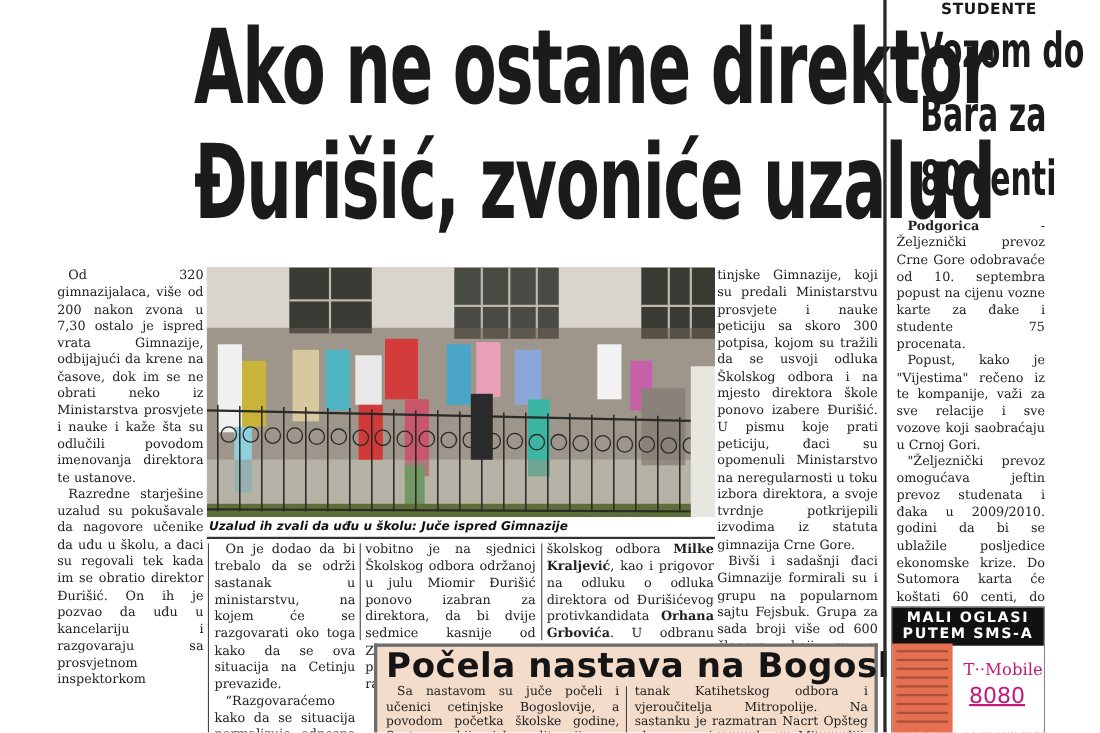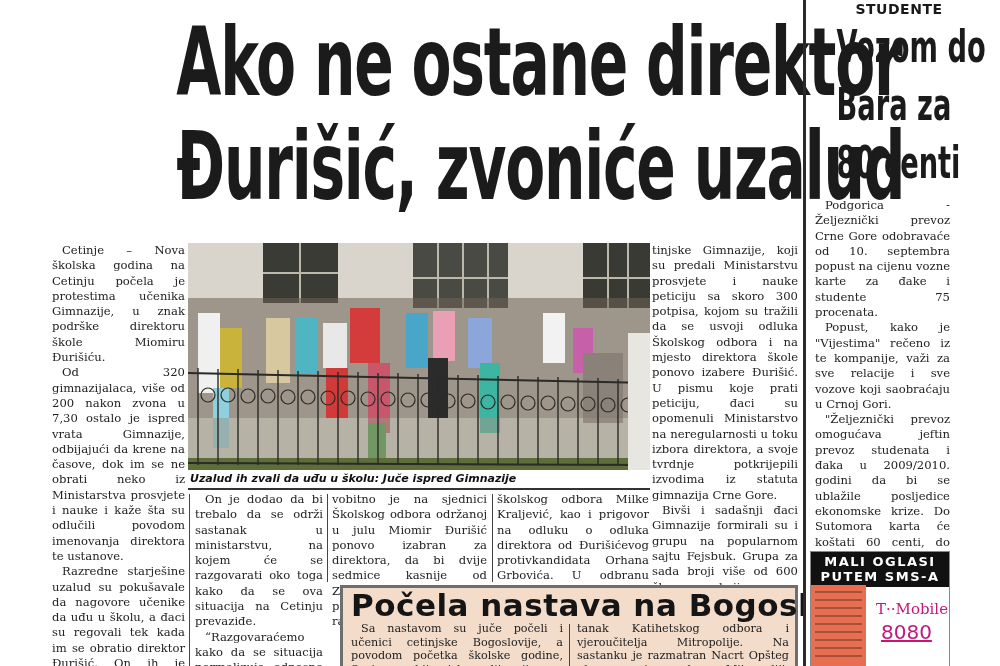--- a/index.html
+++ b/index.html
@@ -31,21 +31,21 @@
   .side-title span {
     display: block; font-size: 44px; line-height: 58px; white-space: nowrap;
     transform: scaleX(0.62); transform-origin: center top;
   }
 
   .col {
     position: absolute; font-size: 11.6px; line-height: 15.3px; text-align: justify;
     hyphens: manual; color: #222;
   }
   .col p { text-indent: 10px; }
-  .col b { font-weight: 400; }
+  .col b { font-weight: 700; }
 
   .side-body { left: 815px; top: 198px; width: 135px; }
   .col1 { left: 52px; top: 243px; width: 133px; }
   .col4 { left: 652px; top: 243px; width: 146px; }
 
   .photo {
     position: absolute; left: 188px; top: 243px; width: 462px; height: 227px; overflow: hidden;
     background: #c9c3b5;
   }
   .caption {
@@ -86,21 +86,20 @@
 </style>
 </head>
 <body>
 
 <h1 class="headline">
   <span class="line">Ako ne ostane direktor</span>
   <span class="line">Đurišić, zvoniće uzalud</span>
 </h1>
 
 <div class="col col1">
-  <p><b>Cetinje</b><span> – Nova školska godina na Cetinju počela je protestima učenika Gimnazije, u znak podrške direktoru škole </span><b>Miomiru Đurišiću</b><span>.</span></p>
   <p>Od 320 gimnazijalaca, više od 200 nakon zvona u 7,30 ostalo je ispred vrata Gimnazije, odbijajući da krene na časove, dok im se ne obrati neko iz Ministarstva prosvjete i nauke i kaže šta su odlučili povodom imenovanja direktora te ustanove.</p>
   <p><span>Razredne starješine uzalud su pokušavale da nagovore učenike da uđu u školu, a đaci su regovali tek kada im se obratio direktor Đurišić. On ih je pozvao da uđu u kancelariju i razgovaraju sa prosvjetnom inspektorkom </span></p>
 
 </div>
 
 <div class="photo">
   <svg width="462" height="227" viewBox="0 0 462 227">
     <rect x="0" y="0" width="462" height="227" fill="#d9d5cc"></rect>
     <rect x="75" y="0" width="75" height="60" fill="#3b3b36"></rect>
     <rect x="225" y="0" width="95" height="65" fill="#4a4a44"></rect>

